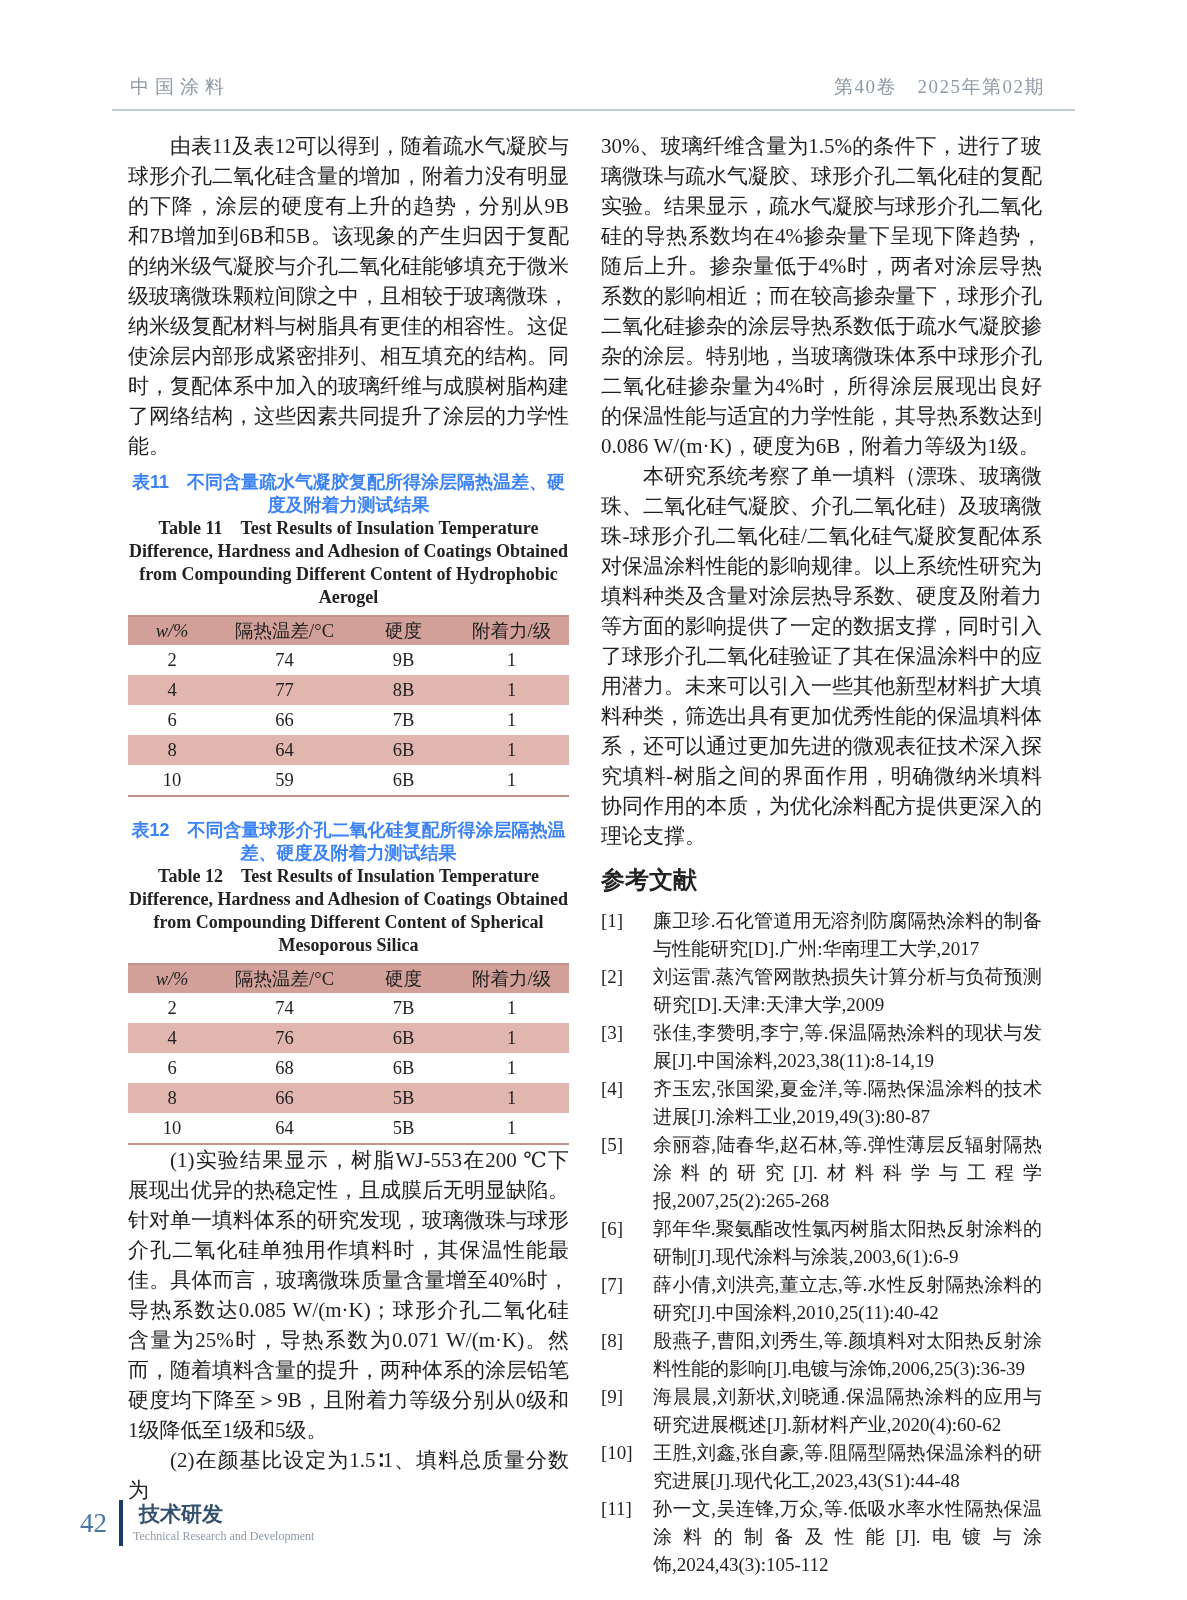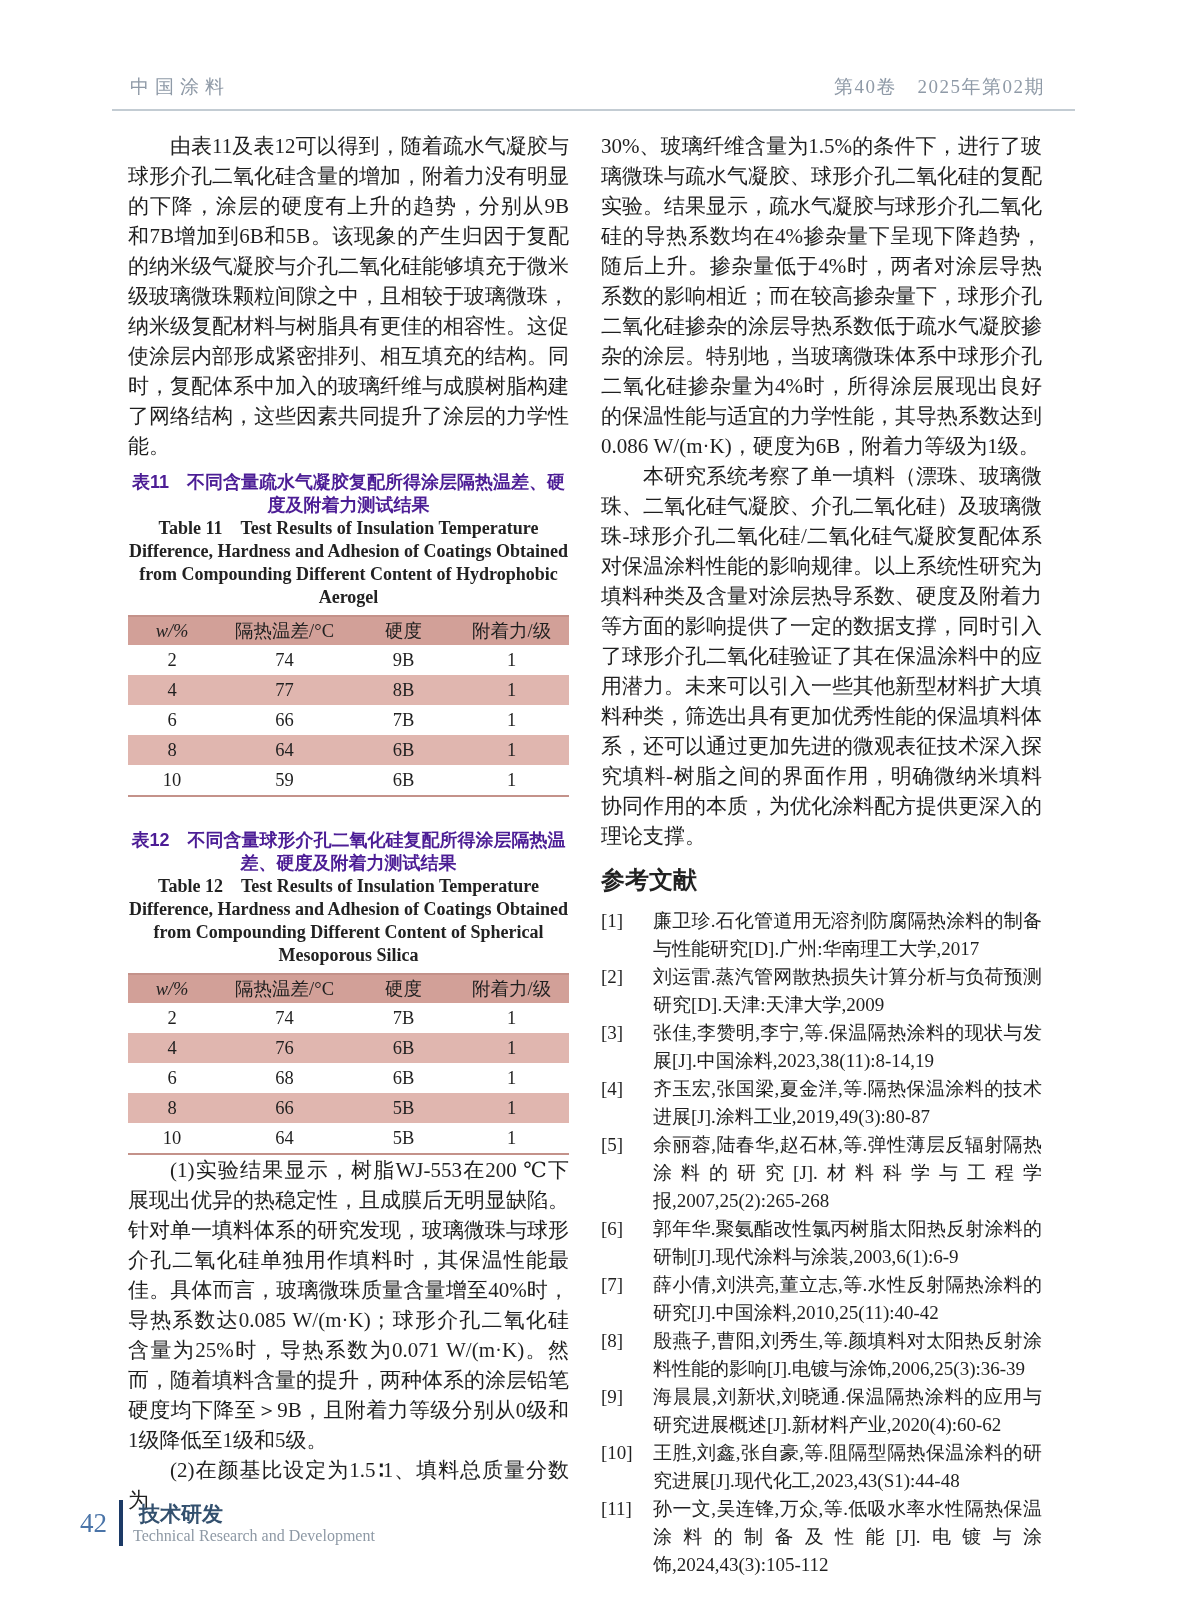--- a/index.html
+++ b/index.html
@@ -17,23 +17,23 @@
   
   .columns { display: flex; margin-top: 20px; padding: 0 74px 0 128px; gap: 32px; height: 1369px; }
   .col { width: 441px; flex: none; }
 
   p.body-text { font-size: 21px; line-height: 30px; text-align: justify; }
   p.indent { text-indent: 2em; }
   p.fill { text-align-last: justify; }
 
   
   .tbl-caption { text-align: center; margin-top: 10px; margin-bottom: 6px; }
-  .tbl-caption .cap-zh { font-family: "Liberation Sans", "DejaVu Sans", sans-serif; font-weight: bold; font-size: 18px; line-height: 23px; color: #4c1d95; }
+  .tbl-caption .cap-zh { font-family: "Liberation Sans", "DejaVu Sans", sans-serif; font-weight: bold; font-size: 18px; line-height: 23px; color: #3b82f6; }
   .tbl-caption .cap-en { font-family: "Liberation Serif", "DejaVu Serif", serif; font-weight: bold; font-size: 18px; line-height: 23px; color: #222; }
-  .tbl-caption.second { margin-top: 32px; }
+  .tbl-caption.second { margin-top: 22px; }
 
   
   table.data-table { width: 100%; border-collapse: collapse; border-top: 2px solid #c4928a; border-bottom: 2px solid #c4928a; font-size: 18.5px; }
   table.data-table thead { background: #d2a098; }
   table.data-table th { font-weight: normal; line-height: 28px; text-align: center; }
   table.data-table th:first-child { font-style: italic; }
   table.data-table td { line-height: 30px; text-align: center; }
   table.data-table tbody tr:nth-child(even) { background: #e0b6af; }
   table.data-table col.c1 { width: 20%; } table.data-table col.c2 { width: 31%; }
   table.data-table col.c3 { width: 23%; } table.data-table col.c4 { width: 26%; }
@@ -49,21 +49,21 @@
   .ref-list { margin-top: 14px; }
   .ref-item { display: flex; font-size: 19px; line-height: 28px; }
   .ref-num { width: 52px; flex: none; }
   .ref-text { flex: 1; text-align: justify; }
 
   
   .page-footer { display: flex; align-items: center; padding-left: 80px; margin-top: 0; }
   .page-num { font-size: 27px; color: #4a74a8; line-height: 46px; }
   .footer-bar { width: 4px; height: 46px; background: #1c3a66; margin: 0 10px 0 12px; }
   .footer-zh { font-family: "Liberation Sans", "DejaVu Sans", sans-serif; font-weight: bold; font-size: 21px; color: #33506e; line-height: 26px; margin-left: 6px; }
-  .footer-en { font-size: 16px; color: #8e99a5; line-height: 18px; }
+  .footer-en { font-size: 12px; color: #8e99a5; line-height: 18px; }
 </style>
 </head>
 <body>
 
 <div class="page">
 
   <header class="page-header">
     <div class="head-row">
       <span class="journal-name">中国涂料</span>
       <span class="issue-info">第40卷　2025年第02期</span>

